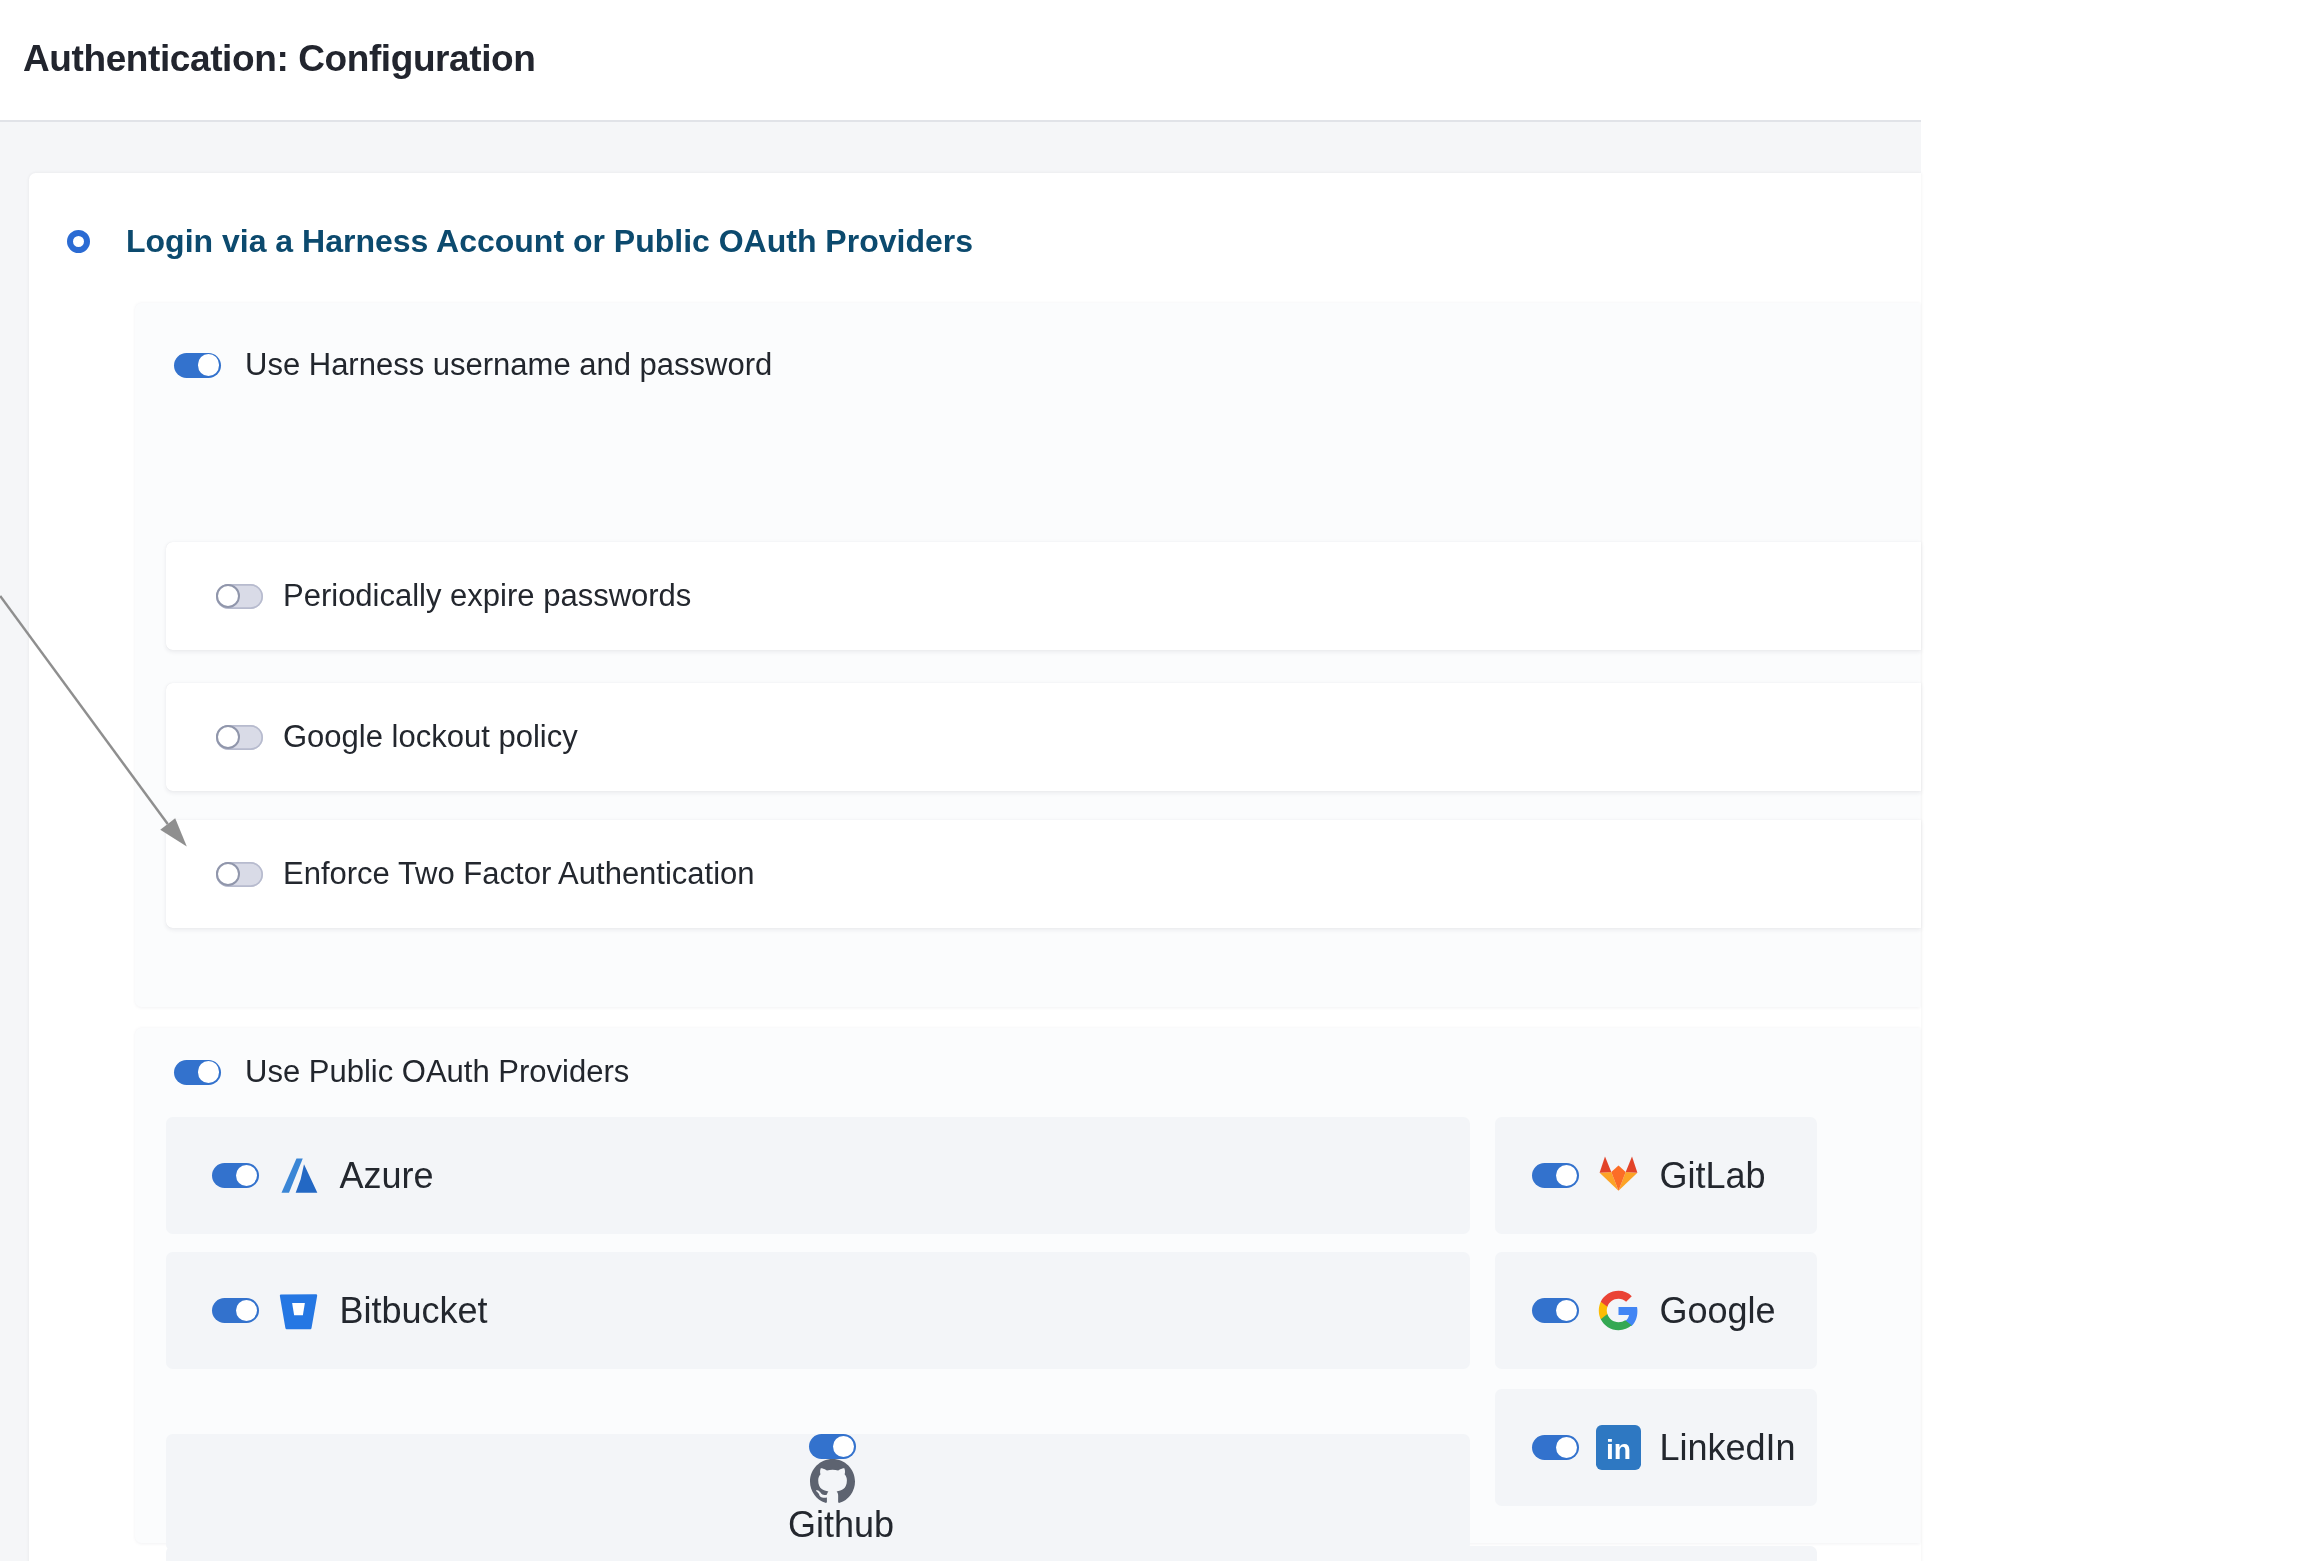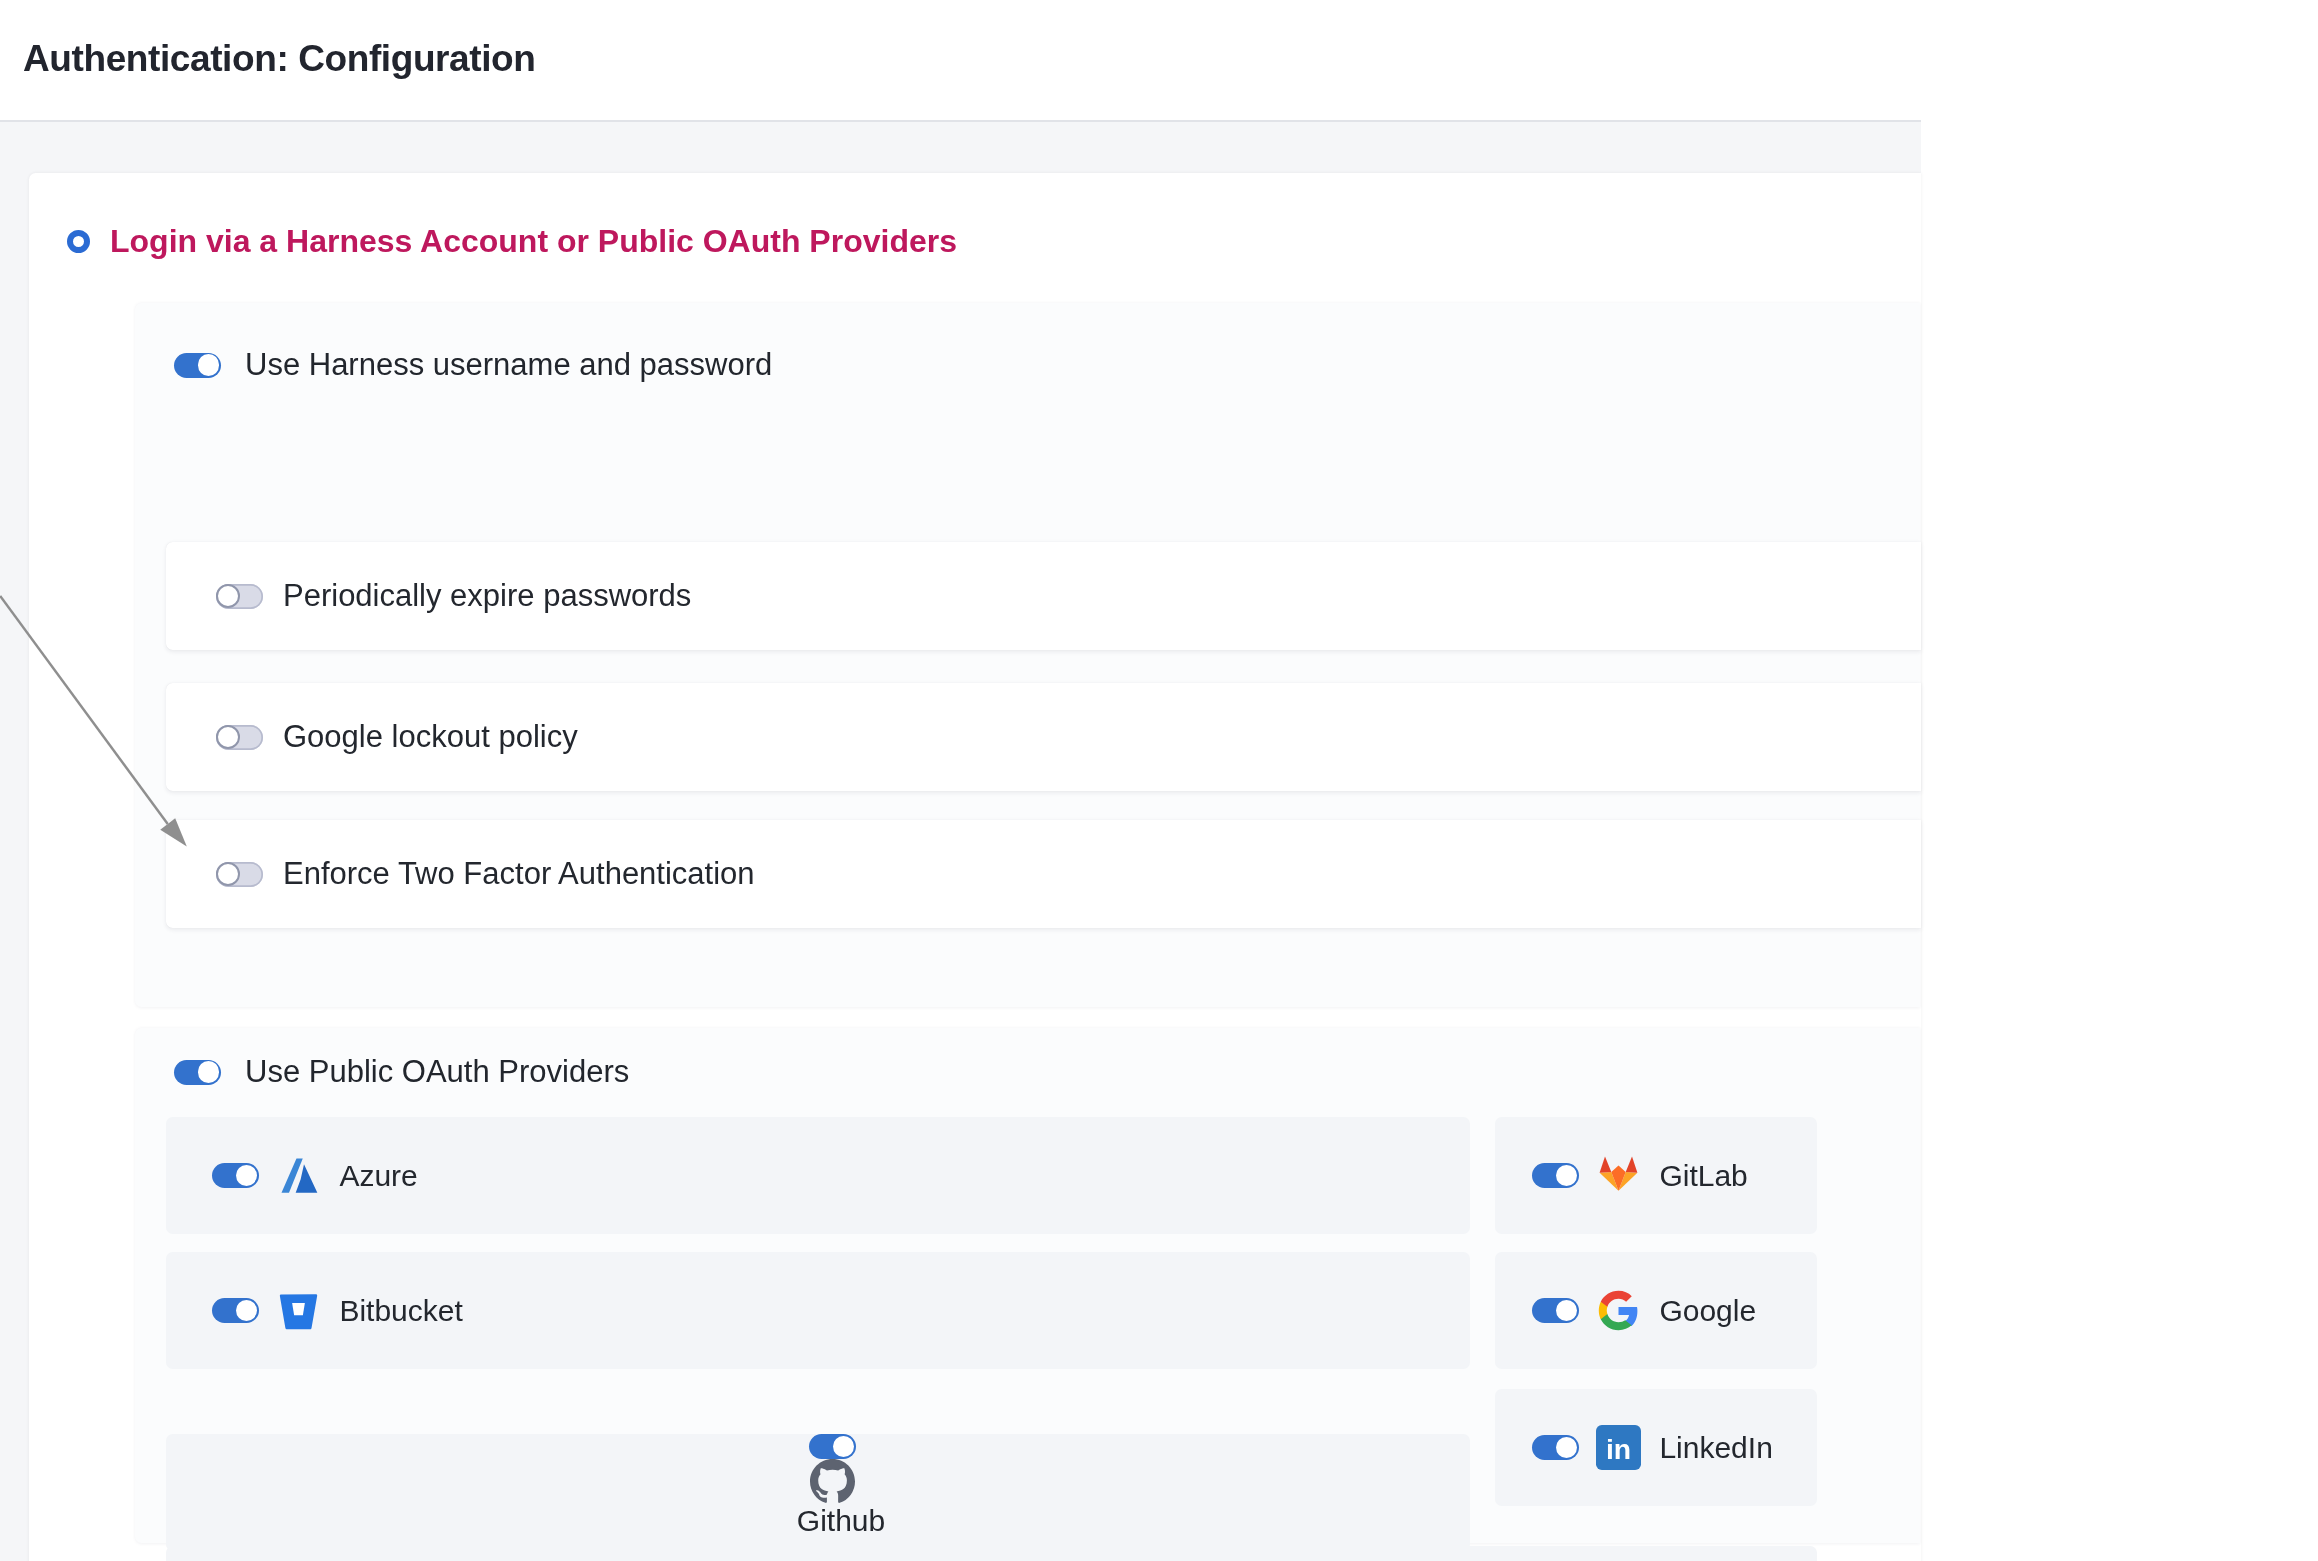--- a/index.html
+++ b/index.html
@@ -27,39 +27,39 @@
   .provider-card{height:117px;background:#f3f5f8;border-radius:6.6px;
             display:flex;align-items:center;box-sizing:border-box;}
   .pcol-left{left:166px;width:1304px;padding-left:46px;}
   .pcol-right{left:1495px;width:322px;padding-left:37px;}
   .bottom-sliver{left:166px;top:1546px;width:1651px;height:15px;background:#f3f5f8;border-radius:6.6px 6.6px 0 0;}
 
   
   .radio-row{left:67px;top:223px;display:flex;align-items:center;}
   .radio{width:23px;height:23px;border-radius:50%;background:#ffffff;
          border:6.6px solid #2b6bd3;box-sizing:border-box;flex:0 0 auto;}
-  .radio-label{margin-left:20px;font-size:32px;font-weight:700;color:#be185d;}
+  .radio-label{margin-left:36px;font-size:32px;font-weight:700;color:#0c4a6e;}
 
   
   .tgl{position:relative;width:47px;height:25px;border-radius:12.5px;flex:0 0 auto;}
   .tgl.on{background:#3372cd;}
   .tgl.on::after{content:"";position:absolute;right:1.7px;top:1.7px;width:21.6px;height:21.6px;
                  border-radius:50%;background:#ffffff;}
   .tgl.off{background:#d9dbe7;box-shadow:inset 0 0 0 1.7px #b7bbce;}
   .tgl.off::after{content:"";position:absolute;left:0;top:0;width:24px;height:24px;
                  border-radius:50%;background:#ffffff;border:2.5px solid #9096ab;box-sizing:border-box;}
 
   
   .main-toggle-row{display:flex;align-items:center;left:174px;}
   .main-toggle-row .lbl{margin-left:24px;font-size:31px;color:#22262d;}
   .sub-card .tgl{margin-right:20px;}
   .sub-card .lbl{font-size:31px;color:#23272e;}
   .provider-card .tgl{margin-right:17.4px;}
   .picon{width:45px;height:45px;margin-right:18px;display:flex;align-items:center;justify-content:center;flex:0 0 auto;}
-  .plabel{font-size:30px;color:#23272e;}
+  .plabel{font-size:36px;color:#23272e;}
 
   .annotation-arrow{left:0;top:581px;width:216px;height:282px;pointer-events:none;}
 </style>
 </head>
 <body>
 
 <div class="page">
 
   <div class="abs page-title">Authentication: Configuration</div>
   <div class="abs header-divider"></div>

